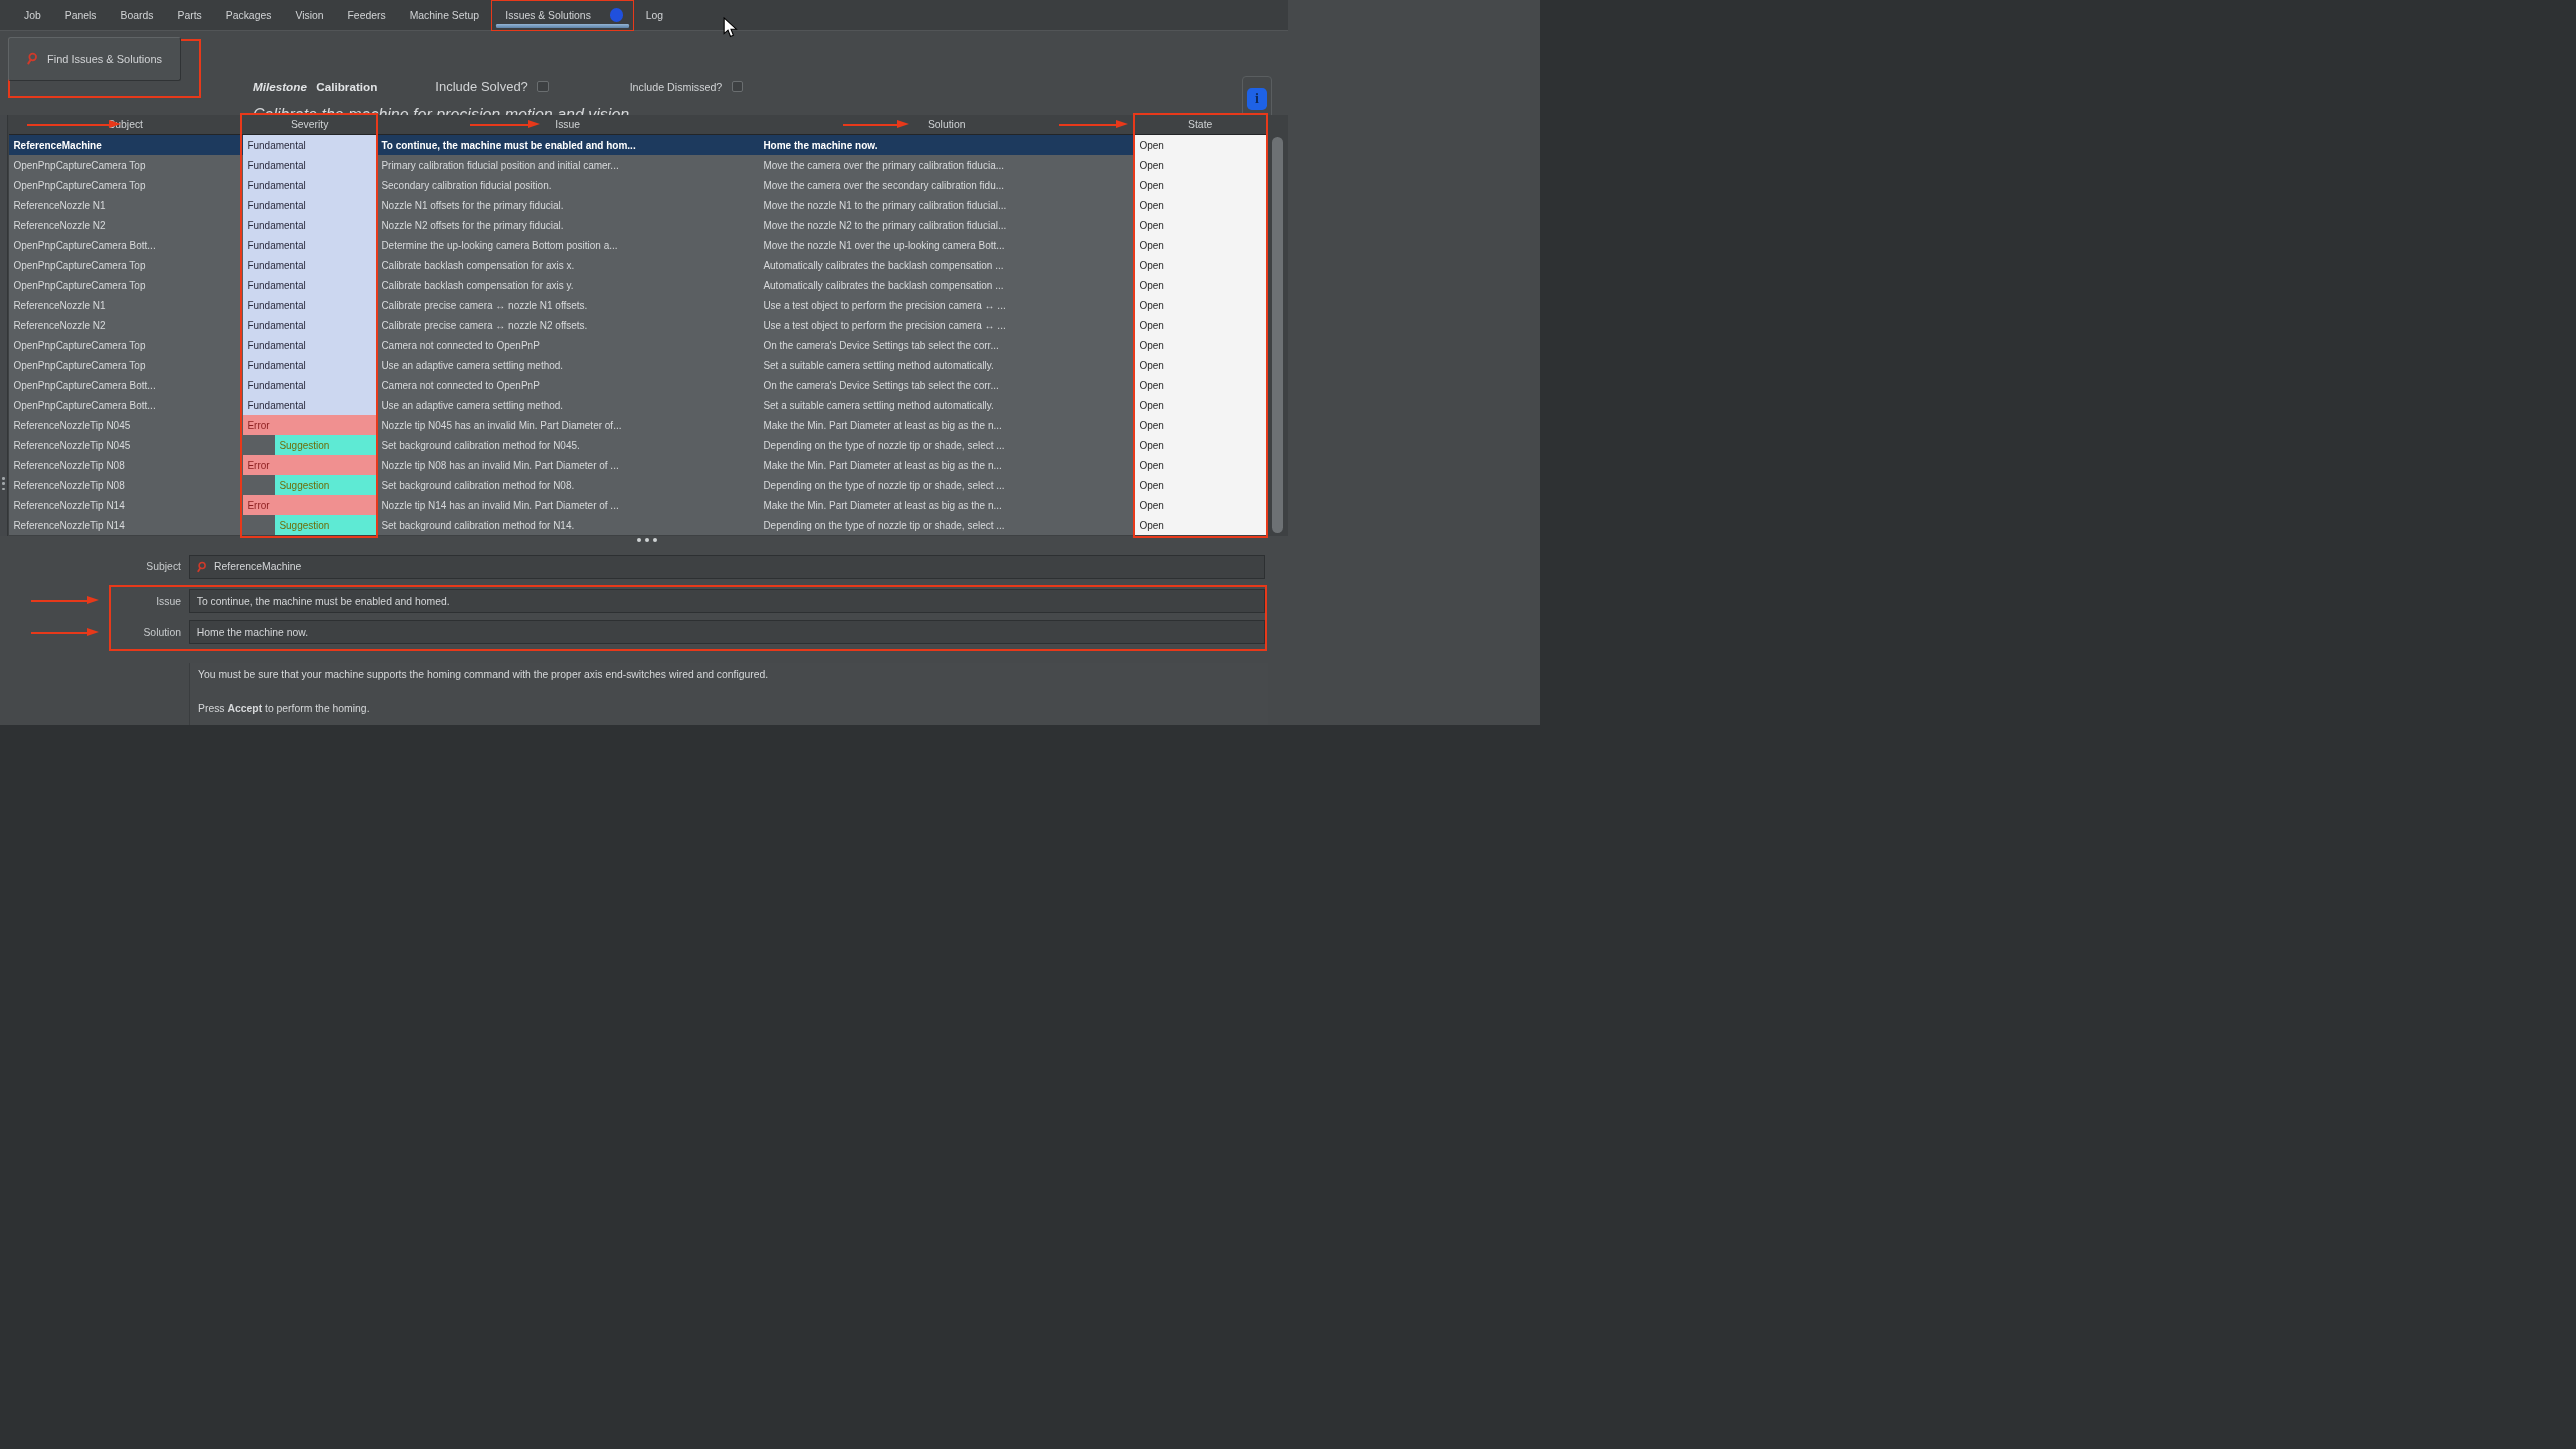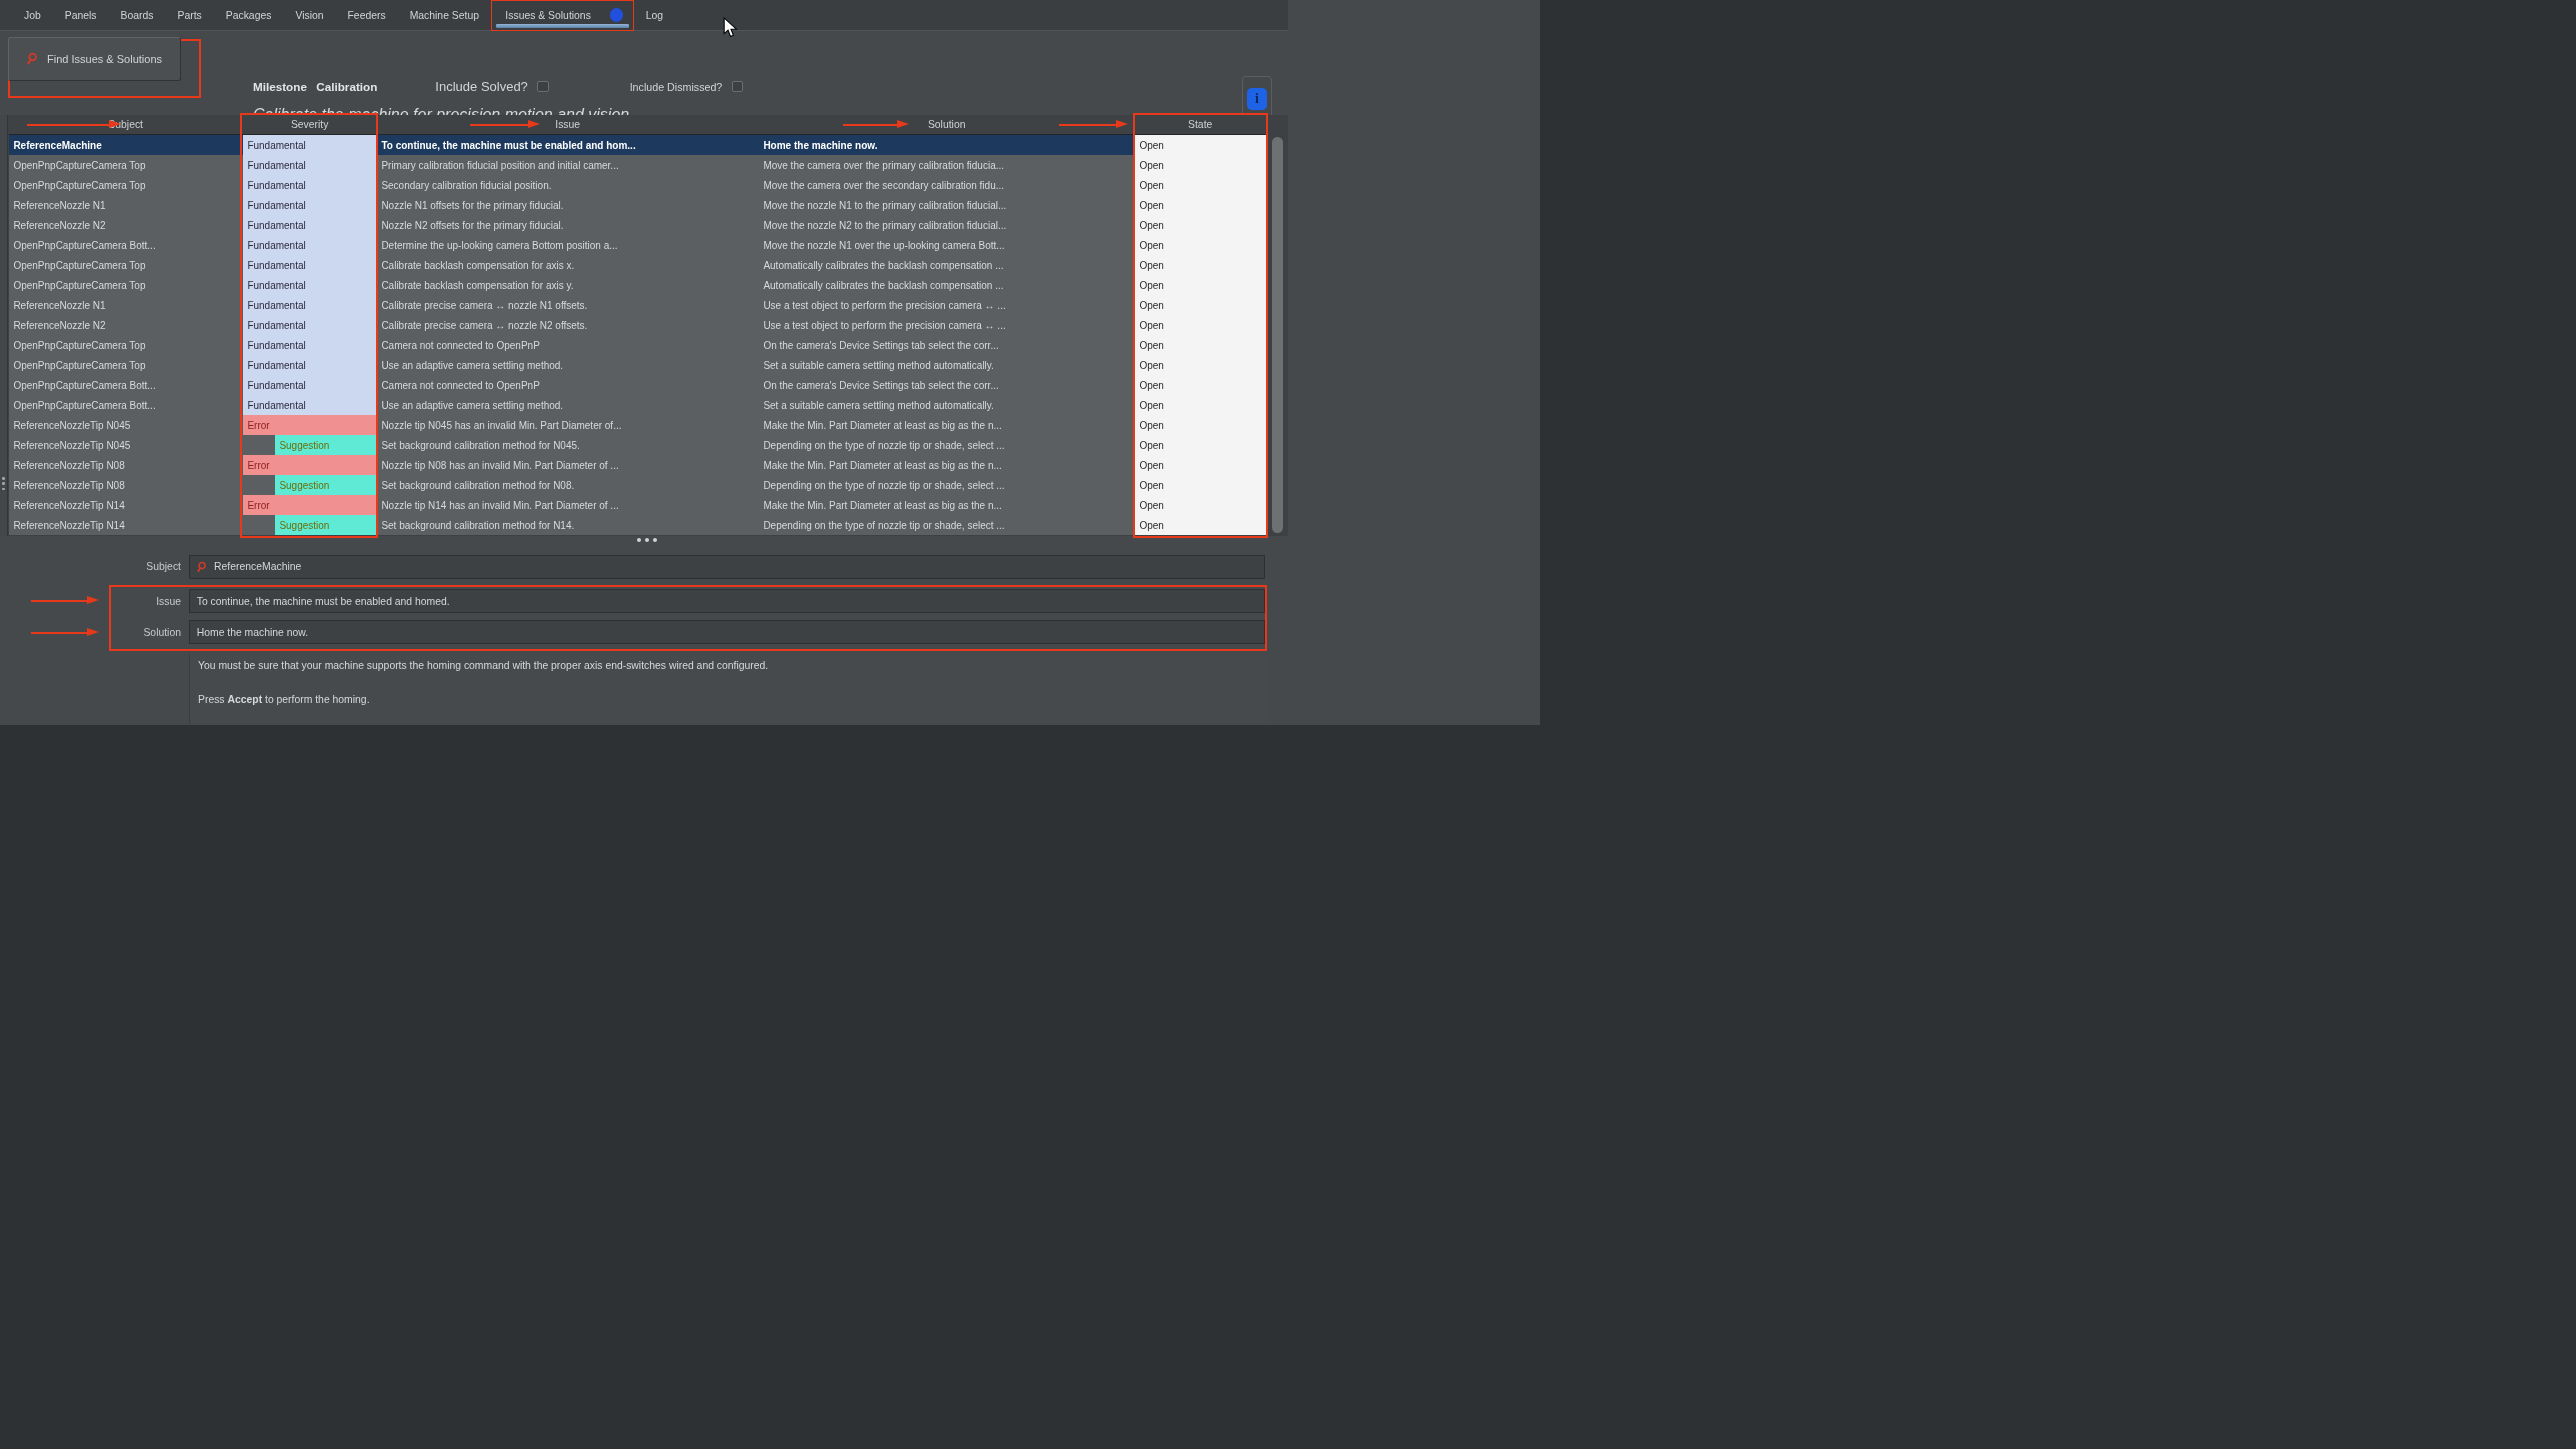--- a/index.html
+++ b/index.html
@@ -34,21 +34,21 @@
     position:absolute; left:8px; top:8px; width:193px; height:59px;
     border:2px solid #e8391a;
   }
   .find-btn {
     position:absolute; left:8px; top:6px; width:173px; height:44px;
     background:#4b4f51; border:0.7px solid #303335; border-top-color:#606466; border-left-color:#606466;
     border-radius:2.7px; color:#d2d4d6; font-size:11px; font-family:"Liberation Sans",sans-serif;
     display:flex; align-items:center; justify-content:center; gap:6.7px; cursor:pointer;
   }
   .milestone-row { position:absolute; left:253px; top:46px; height:19px; display:flex; align-items:center; }
-  .milestone-label { font-weight:bold; font-size:11.7px; color:#e2e4e6; }
+  .milestone-label { font-weight:bold; font-size:11.7px; color:#e2e4e6;font-style:italic; }
   .milestone-value { font-weight:bold; font-size:11.7px; color:#e2e4e6; margin-left:9.4px; }
   .inc-solved-label { font-size:13px; color:#d2d4d6; margin-left:58px; }
   .inc-dismissed-label { font-size:10.7px; color:#d2d4d6; margin-left:81px; }
   .checkbox {
     width:11.4px; height:11.4px; margin-left:9.4px; background:#3d4042;
     border:0.7px solid #6a6e70; border-radius:2px; display:inline-block; cursor:pointer;
   }
   .milestone-desc { position:absolute; left:253px; top:75px; font-size:16px; color:#d6d8da;font-style:italic; }
   .info-btn {
     position:absolute; left:1242px; top:45px; width:30px; height:46px;
@@ -100,21 +100,21 @@
   .details { position:absolute; left:0; top:550px; width:1288px; height:174px; background:#46494b; }
   .dlabel {
     position:absolute; width:114px; text-align:right; font-size:10.4px; color:#c8cbcd;
   }
   .dfield {
     position:absolute; left:189px; width:1076px; height:24px; background:#3e4143;
     border:0.7px solid #2d3032; color:#d4d6d8; font-size:10.4px;
     display:flex; align-items:center; padding-left:6.7px; gap:5.4px;
   }
   .desc-field {
-    position:absolute; left:189px; top:104px; width:1079px; height:70px;
+    position:absolute; left:189px; top:113px; width:1079px; height:70px;
     background:#474a4c; border-left:0.7px solid #3a3d3f; padding:5.4px 8px;
     font-size:10.4px; color:#d6d8da; line-height:1.35;
   }
   .desc-press { margin-top:20px; }
   
   .ann-rect { position:absolute; border:2px solid #e8391a; pointer-events:none; z-index:5; }
   .ann-sev { left:240px; top:113px; width:138px; height:425px; }
   .ann-state { left:1133px; top:113px; width:135px; height:425px; }
   .ann-details { left:109px; top:585px; width:1158px; height:66px; }
   .arrow { position:absolute; height:9.4px; z-index:6; pointer-events:none; }

